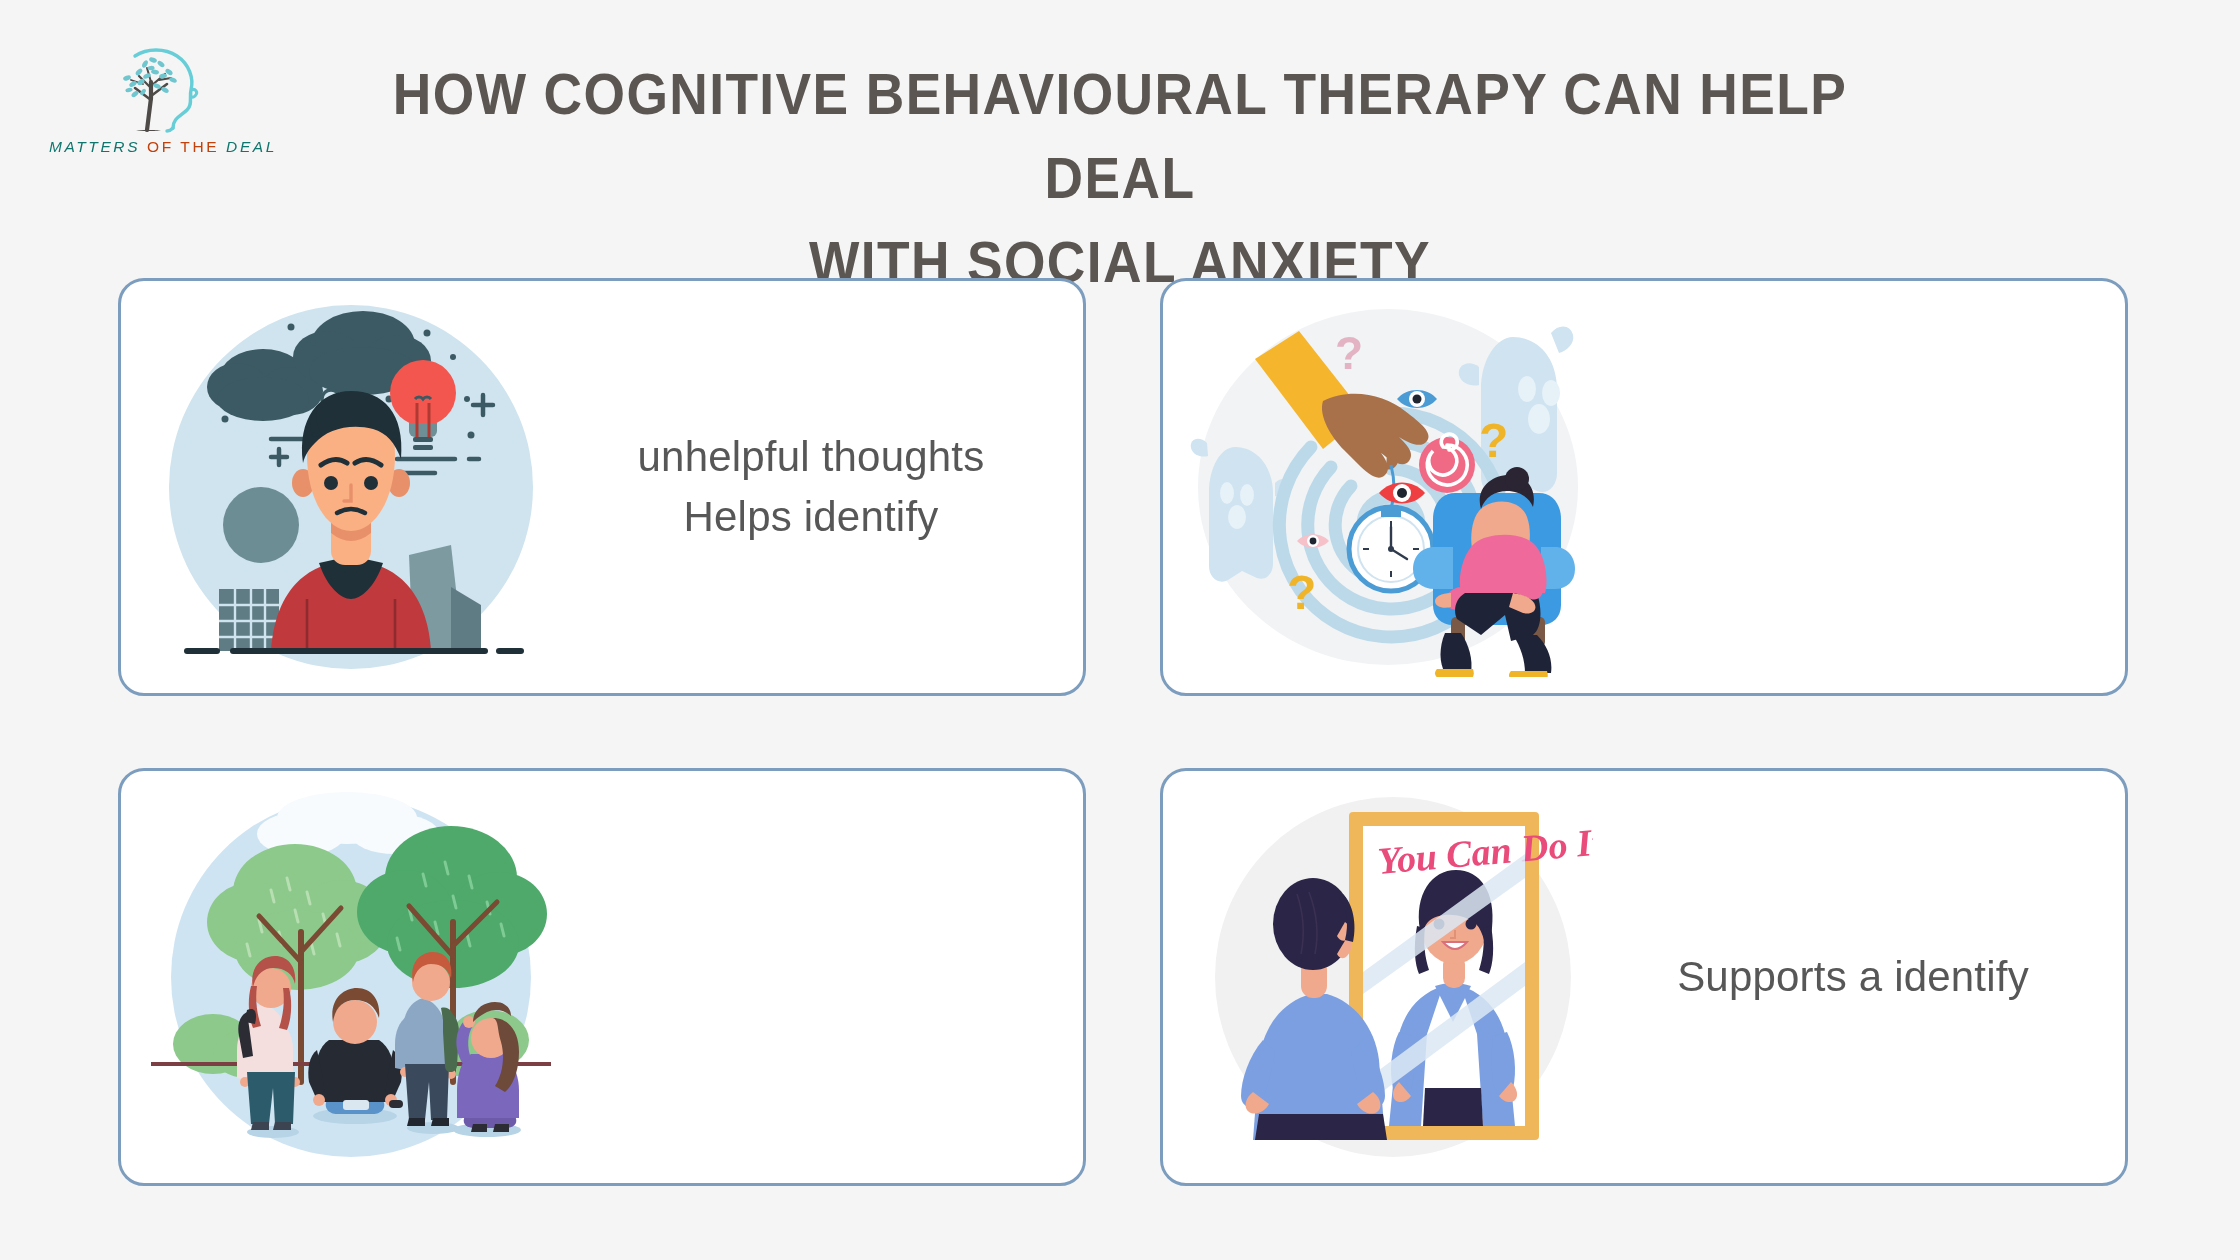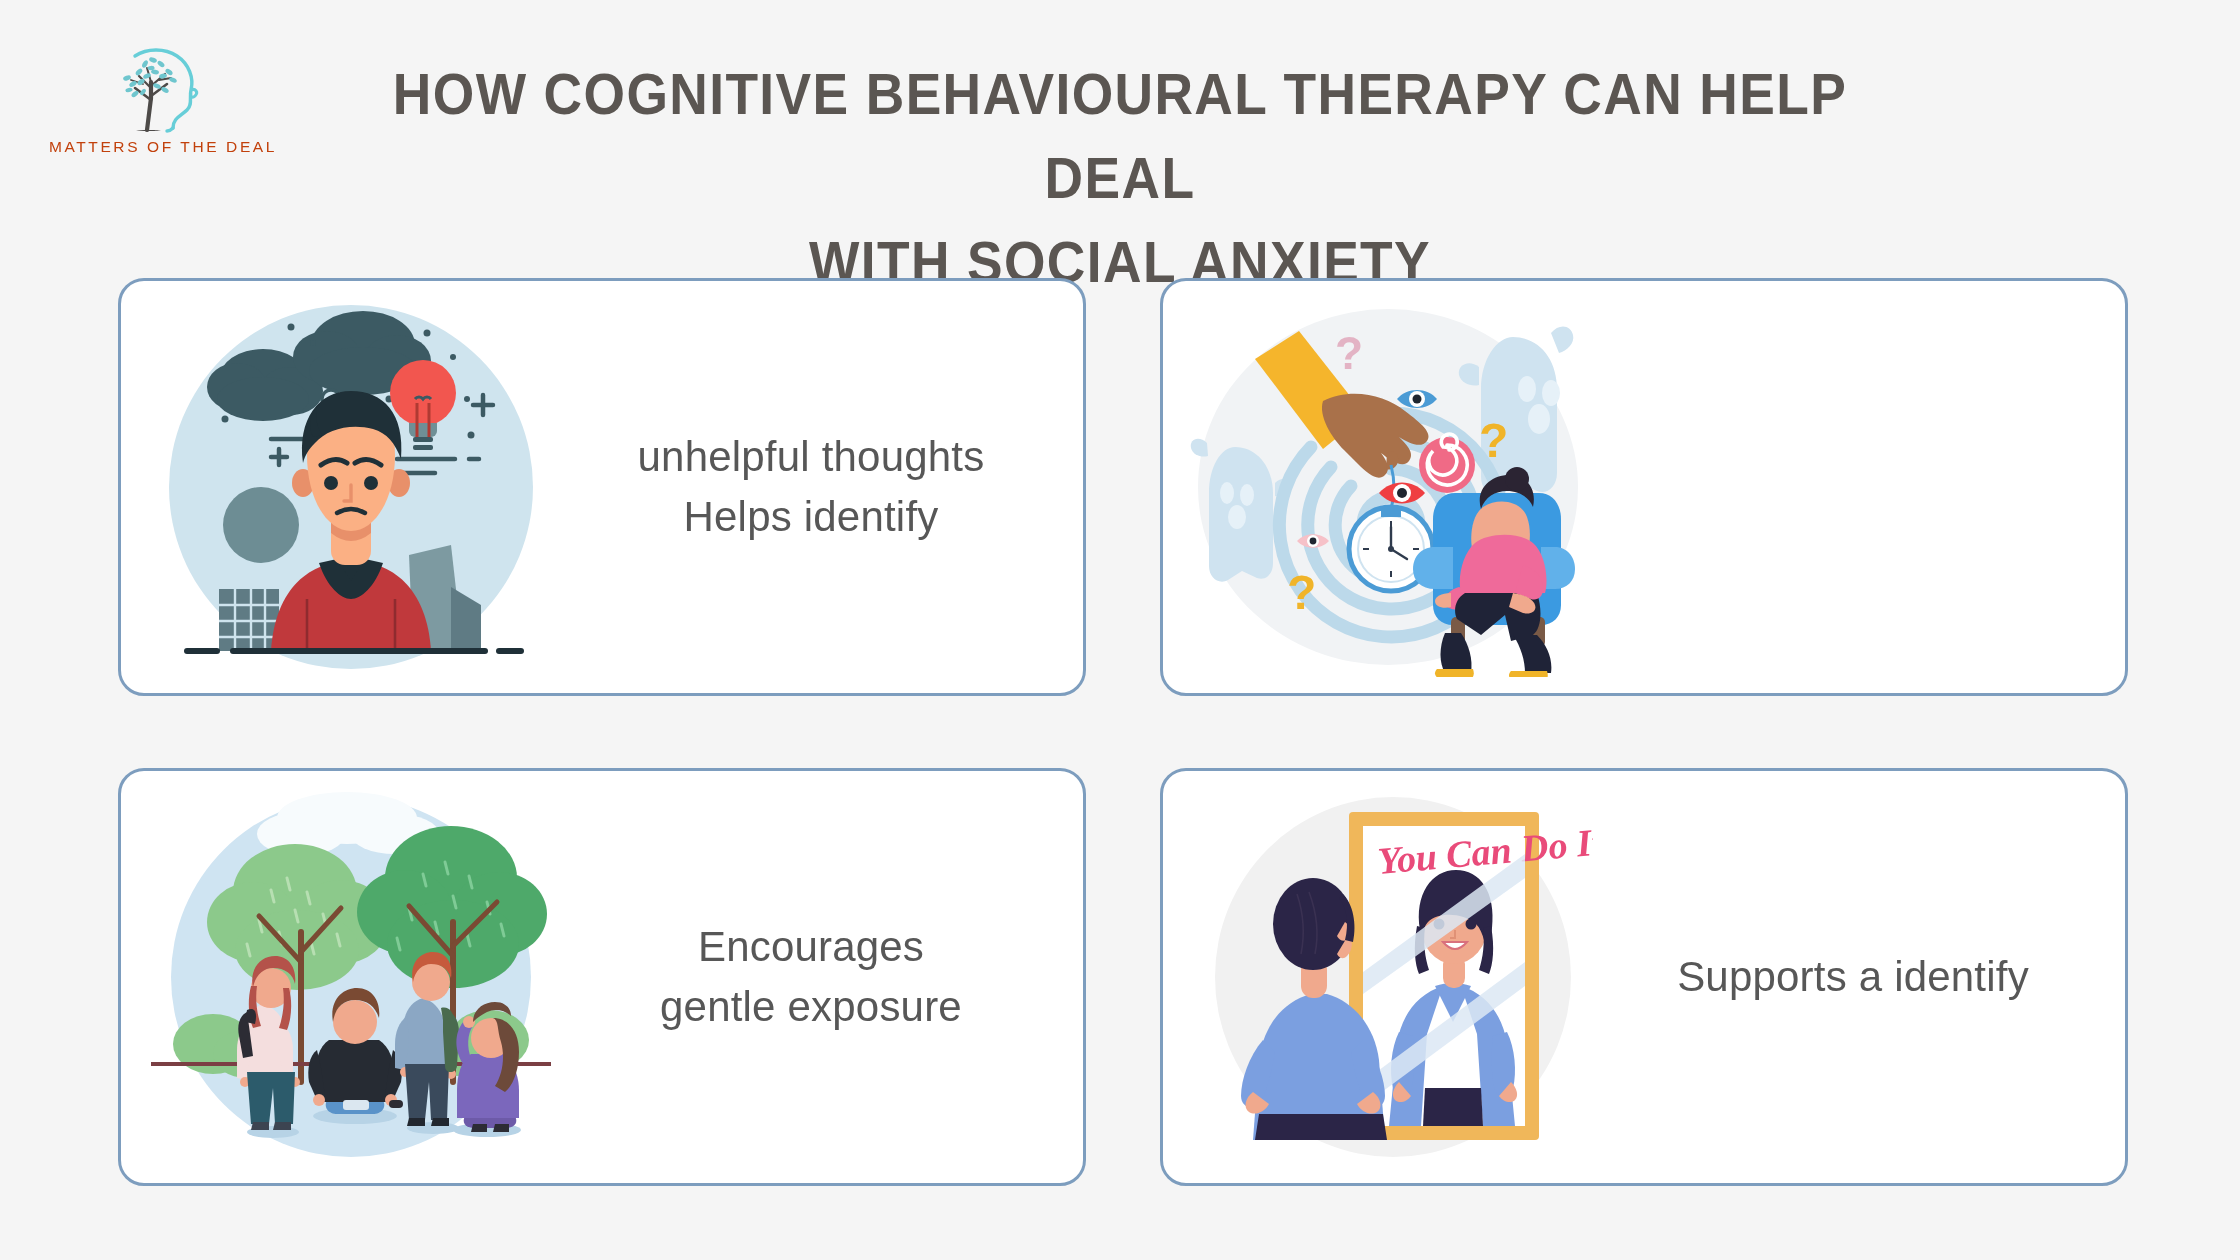--- a/index.html
+++ b/index.html
@@ -44,21 +44,21 @@
     display: block;
   }
   .logo-word {
     margin-top: 4px;
     font-size: 15.5px;
     letter-spacing: 2.6px;
     font-weight: 400;
     white-space: nowrap;
     font-family: "Liberation Sans", sans-serif;
   }
-  .logo-word .dark { color: #c2410c; }
+  .logo-word .dark { color: #0f766e; font-style: italic; }
   .logo-word .teal { color: #c2410c; }
 
   .title-wrap {
     position: absolute;
     left: 260px;
     top: 52px;
     width: 1720px;
     text-align: center;
   }
   .title {
@@ -472,24 +472,20 @@
           <path d="M320 272 c-10 6 -14 22 -14 36 l0 28 h62 l0 -28 c0 -14 -6 -30 -16 -36 z" fill="#7b67bc"></path>
           <path d="M312 282 c-10 -16 -8 -34 2 -44 l8 6 c-6 8 -6 22 -2 32 z" fill="#7b67bc"></path>
           <circle cx="318" cy="240" r="6" fill="#f0a98d"></circle>
           <circle cx="340" cy="256" r="20" fill="#f0a98d"></circle>
           <path d="M342 236 c16 0 26 14 26 34 c0 18 -6 34 -14 40 l-10 -6 c8 -12 10 -30 6 -44 c-4 -12 -2 -22 -8 -24 z" fill="#6d4a3a"></path>
           <path d="M322 240 c0 -12 10 -20 22 -20 c10 0 16 6 16 14 c-6 -6 -16 -8 -24 -4 c-6 3 -10 6 -14 10 z" fill="#6d4a3a"></path>
           <path d="M322 342 h14 v8 h-16 z" fill="#2c2c34"></path>
           <path d="M344 342 h14 v8 h-16 z" fill="#2c2c34"></path>
         </svg>
       </div>
-      <div class="card-text">
-        <span class="ln">Encourages</span>
-        <span class="ln">gentle exposure</span>
-      </div>
     </div>
 
     <div class="card">
       <div class="card-art">
         <svg width="400" height="390" viewBox="0 0 400 390">
           <ellipse cx="200" cy="195" rx="178" ry="180" fill="#f1f1f1"></ellipse>
 
           <rect x="156" y="30" width="190" height="328" rx="4" fill="#f0b75a"></rect>
           <rect x="170" y="44" width="162" height="300" fill="#ffffff"></rect>
 

